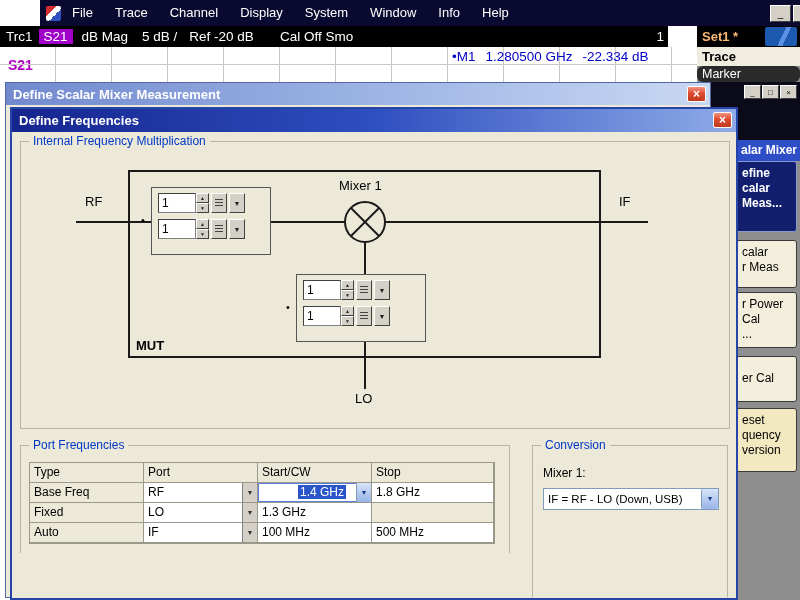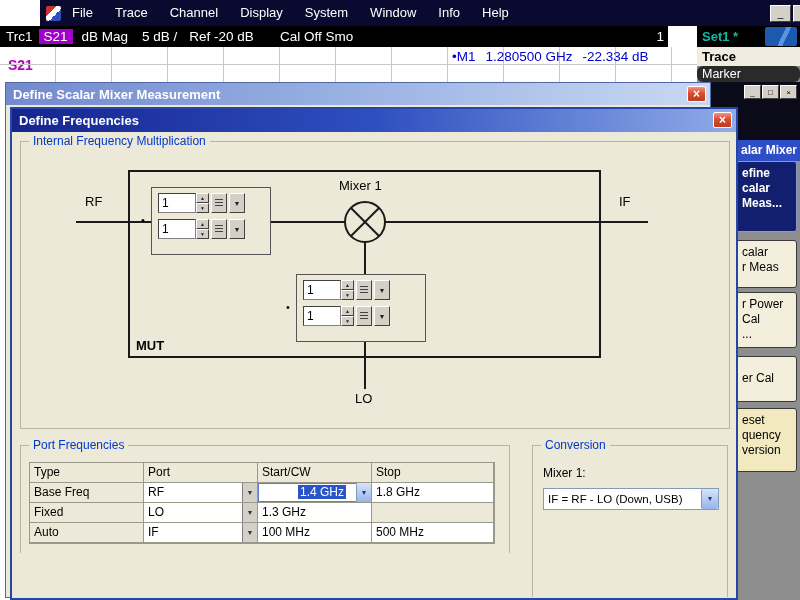--- a/index.html
+++ b/index.html
@@ -31,21 +31,21 @@
   
   .status-row { position:absolute; left:0; top:47px; width:697px; height:35px; background:#fff;
                 background-image:repeating-linear-gradient(to right, transparent 0 55px, #C8C8C8 55px 56px); z-index:1; }
   .status-row::after { content:''; position:absolute; left:0; right:0; top:17px; height:1px; background:#C8C8C8; }
   .s21-label { position:absolute; left:8px; top:10px; color:#B000C0; font-weight:bold; font-size:14px; }
   .marker-info { position:absolute; left:452px; top:2px; display:flex; gap:10px; color:#0000C8; font-size:13.5px; }
 
   
   .right-panel { position:absolute; left:697px; top:26px; width:103px; height:574px; background:#8E8E8E; z-index:1; }
   .rp-setup { position:absolute; left:0; top:0; width:103px; height:21px; background:#000;
-              color:#14b8a6; font-weight:bold; font-size:13px; line-height:21px; padding-left:5px; }
+              color:#fdba74; font-weight:bold; font-size:13px; line-height:21px; padding-left:5px; }
   .rs-logo { position:absolute; right:3px; top:1px; width:32px; height:19px; border-radius:2px;
              background:linear-gradient(115deg,#1C5AB0 0 52%,#5C92E4 52% 64%,#1C5AB0 64%); }
   .rp-trace { position:absolute; left:0; top:21px; width:103px; height:19px; background:#F0EDE0;
               color:#000; font-weight:bold; font-size:13px; line-height:19px; padding-left:5px; }
   .rp-marker { position:absolute; left:0; top:40px; width:103px; height:16px; background:#2A2A2A;
                color:#fff; font-size:12.5px; line-height:16px; padding-left:5px;border-radius:6px; }
   .rp-black { position:absolute; left:0; top:56px; width:103px; height:58px; background:#0A0A18; }
   .mini-wins { position:absolute; right:3px; top:59px; display:flex; gap:1px; }
   .mwbtn { width:17px; height:14px; background:#D4D0C8; border:1px solid;
            border-color:#FFFFFF #404040 #404040 #FFFFFF; color:#000; font-size:8px;

